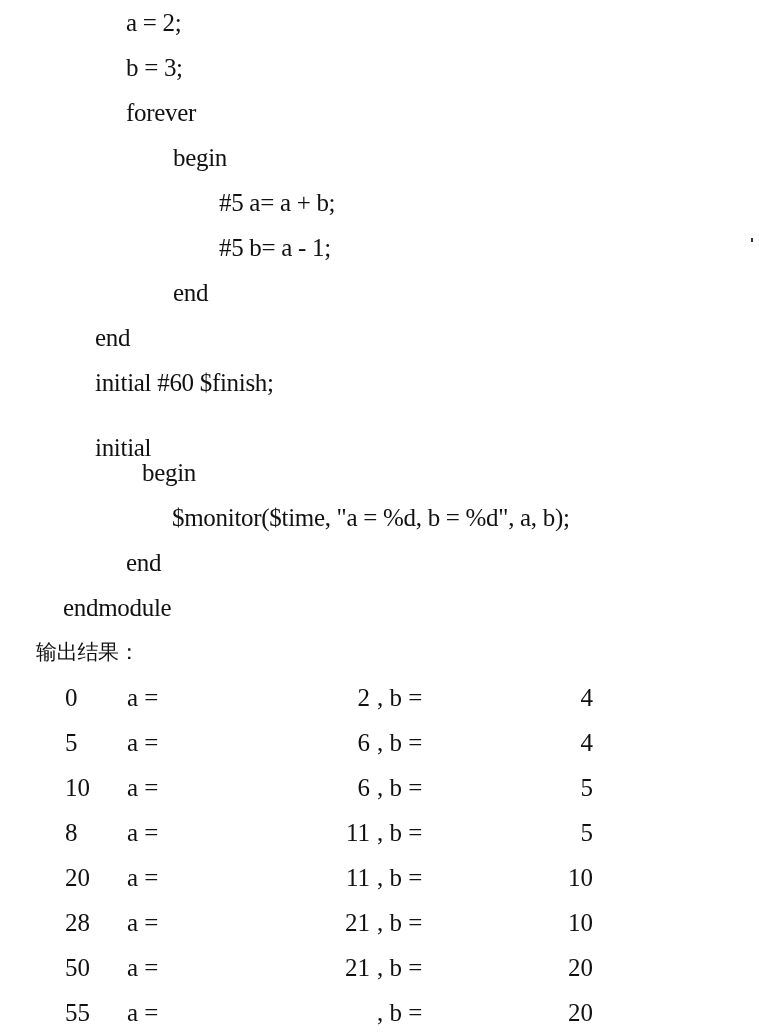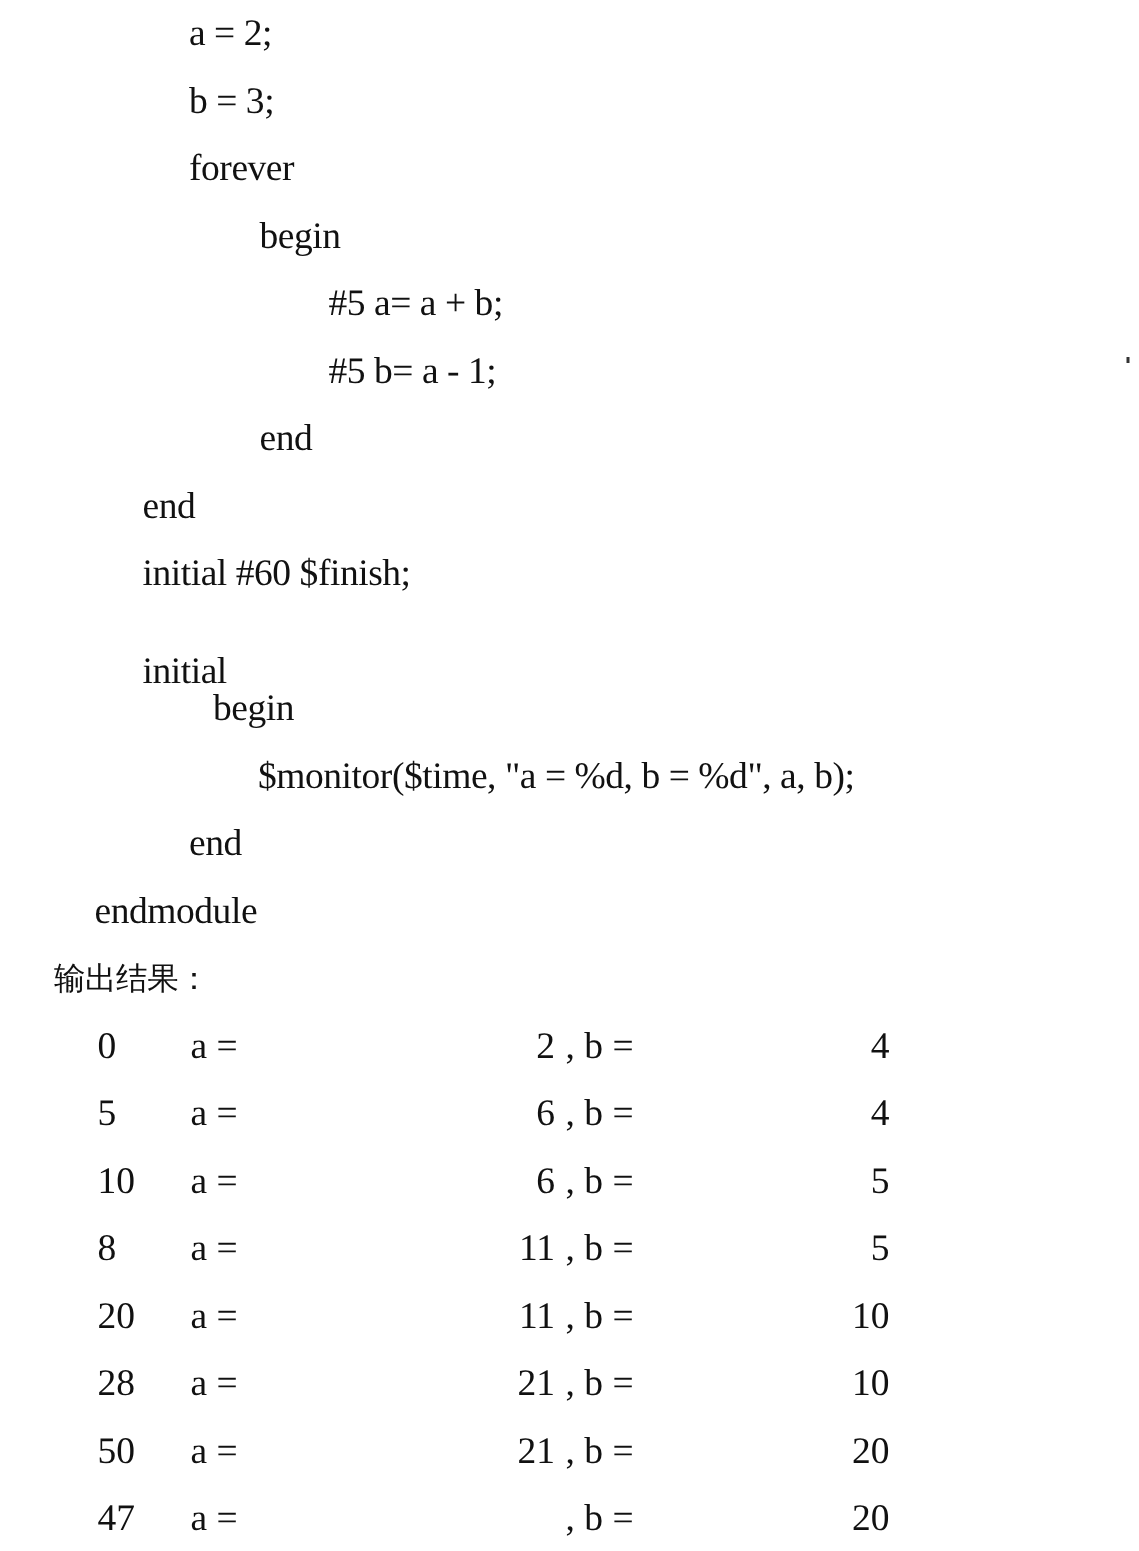--- a/index.html
+++ b/index.html
@@ -89,18 +89,18 @@
     <span class="cell-b">10</span>
   </div>
   <div class="row" style="top:945px">
     <span class="t">50</span>
     <span class="al">a =</span>
     <span class="cell-a">21</span>
     <span class="bl">, b =</span>
     <span class="cell-b">20</span>
   </div>
   <div class="row" style="top:990px">
-    <span class="t">47</span>
+    <span class="t">55</span>
     <span class="al">a =</span>
     <span class="bl">, b =</span>
     <span class="cell-b">20</span>
   </div>
 </div>
 
 </body></html>

